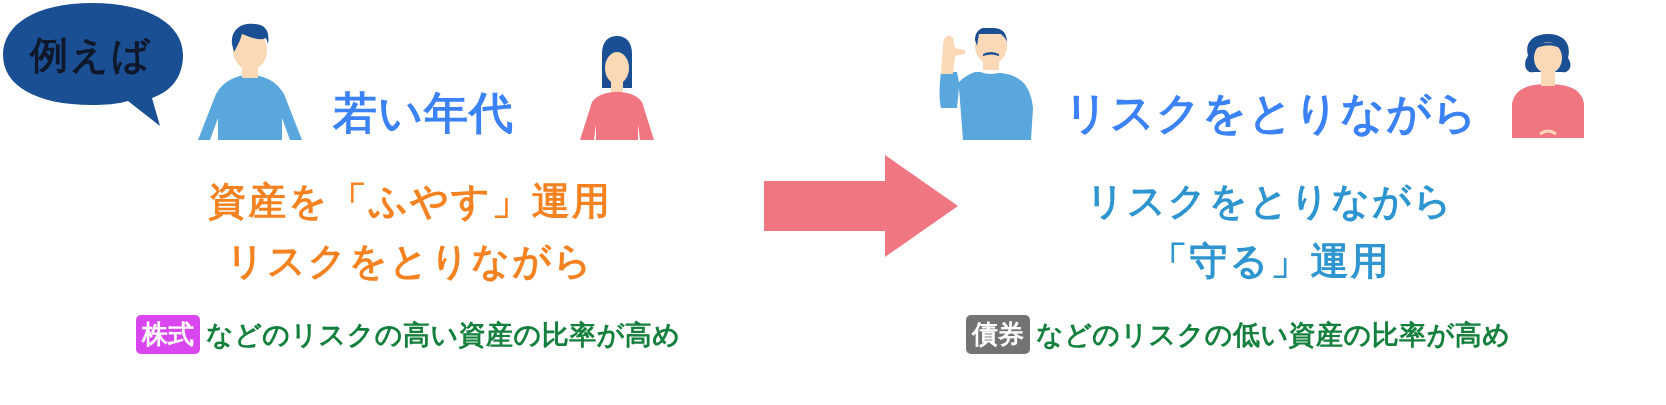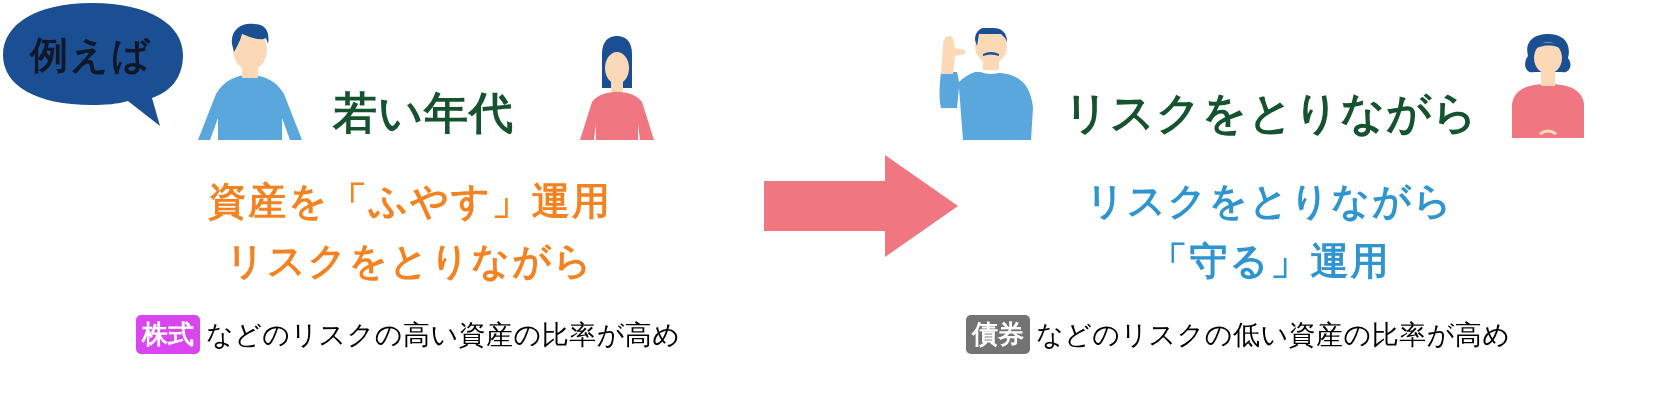--- a/index.html
+++ b/index.html
@@ -1,26 +1,26 @@
 <!DOCTYPE html>
 <html><head>
 <meta charset="utf-8">
 <style>
   html, body { margin:0; padding:0; background:#ffffff; }
   body { width:1666px; height:405px; position:relative; overflow:hidden;
          font-family:"DejaVu Sans", "Liberation Sans", sans-serif; }
   .abs { position:absolute; }
   .bubble-text { color:#0f172a; font-weight:bold; font-size:38px; left:30px; top:30px; letter-spacing:2px; }
-  .heading { color:#14532d; font-weight:bold; font-size:44px; white-space:nowrap; letter-spacing:1px; }
+  .heading { color:#3b82f6; font-weight:bold; font-size:44px; white-space:nowrap; letter-spacing:1px; }
   .main { font-weight:bold; font-size:38px; text-align:center; line-height:60px; white-space:nowrap; letter-spacing:2px; }
   .orange { color:#f58220; }
   .blue { color:#2e95d0; }
   .desc { display:flex; align-items:center; white-space:nowrap; }
   .badge { color:#fff; font-weight:bold; font-size:26px; border-radius:5px; padding:2px 6px; height:35px; line-height:35px; margin-right:6px; }
-  .desc-text { color:#000000; font-weight:normal; font-size:27px; letter-spacing:0.5px; }
+  .desc-text { color:#15803d; font-weight:bold; font-size:27px; letter-spacing:0.5px; }
 </style>
 </head>
 <body>
 
 <div class="abs" style="left:0;top:0;width:190px;height:130px;">
   <svg width="190" height="130">
     <path d="M92 3 C150 3 183 25 183 55 C183 78 170 92 152 98 L160 126 L128 101 C118 104 105 105 92 105 C35 105 3 85 3 55 C3 25 35 3 92 3 Z" fill="#1b4f93"></path>
   </svg>
   <span class="abs bubble-text">例えば</span>
 </div>

